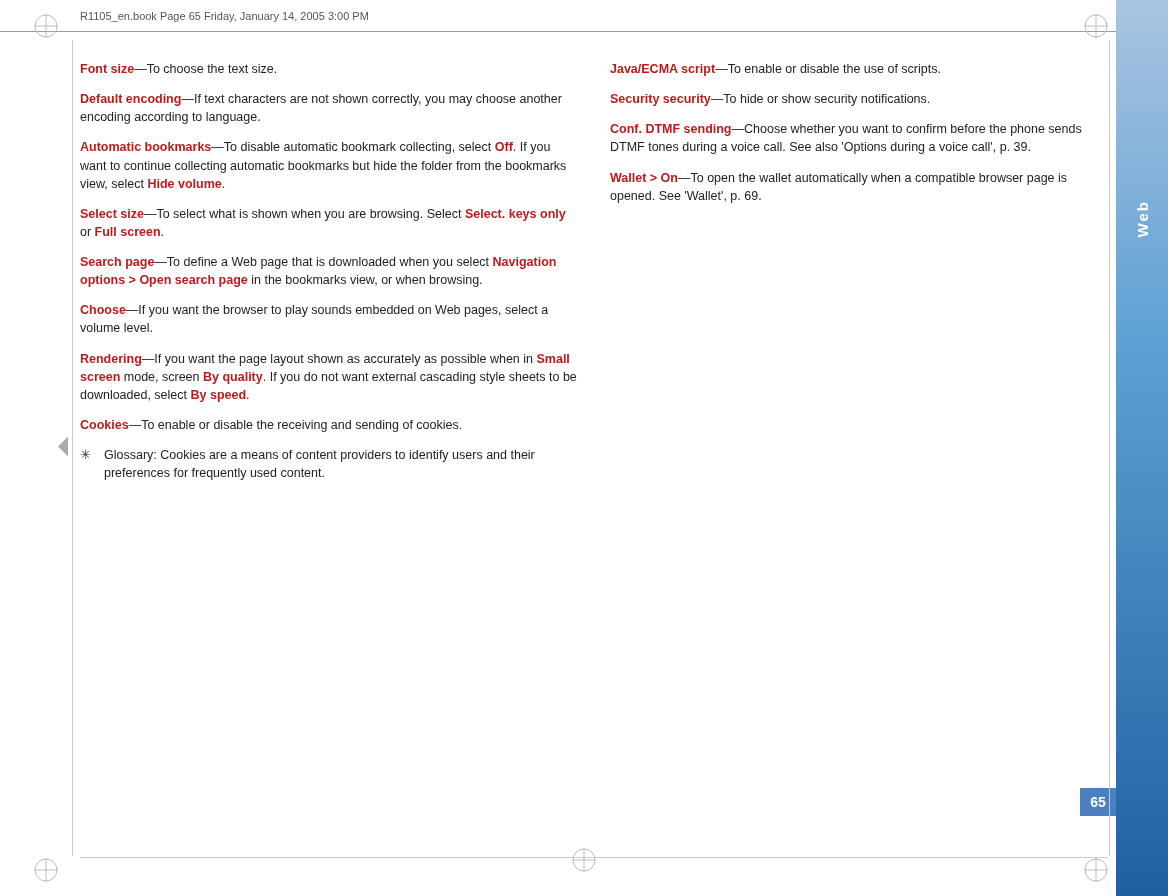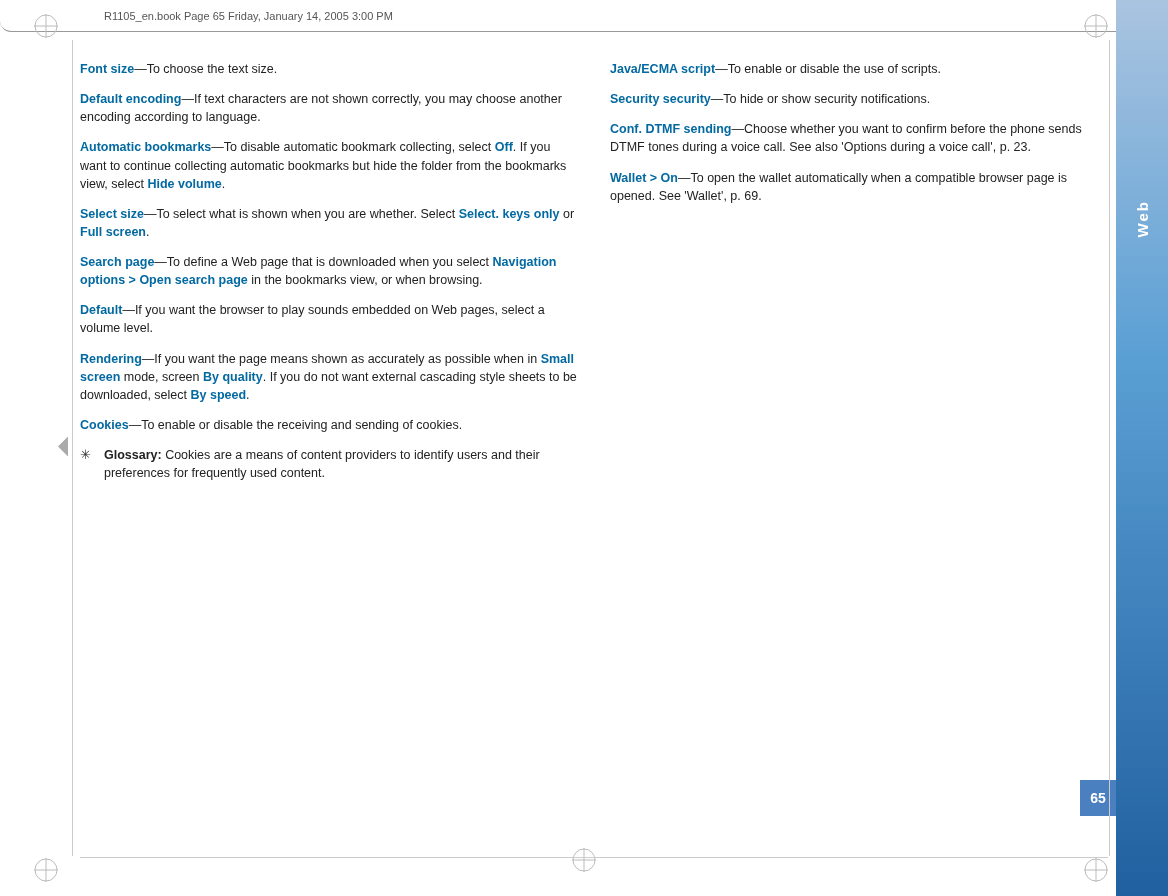--- a/index.html
+++ b/index.html
@@ -18,24 +18,23 @@
     
     .top-bar {
       position: absolute;
       top: 0;
       left: 0;
       right: 0;
       height: 32px;
       border-bottom: 1px solid #999;
       display: flex;
       align-items: center;
-      padding: 0 104px;
+      padding: 0 80px;
       font-size: 11px;
       color: #555;
-      border-radius: 11px;
     }
 
     
     .right-sidebar {
       position: absolute;
       top: 0;
       right: 0;
       width: 52px;
       height: 896px;
       background: linear-gradient(to bottom, #aac4e0 0%, #5a9fd4 40%, #2060a0 100%);
@@ -54,21 +53,21 @@
       transform: rotate(180deg);
       letter-spacing: 2px;
     }
 
     
     .page-number-box {
       position: absolute;
       bottom: 80px;
       right: 52px;
       width: 36px;
-      height: 36px;
+      height: 28px;
       background: #4a80c0;
       color: #fff;
       font-size: 14px;
       font-weight: bold;
       display: flex;
       align-items: center;
       justify-content: center;
     }
 
     
@@ -103,21 +102,21 @@
       padding-top: 20px;
     }
 
     .entry {
       margin-bottom: 12px;
       line-height: 1.45;
       font-size: 12.5px;
     }
 
     .bold-blue {
-      color: #0369a1;
+      color: #b91c1c;
       font-weight: bold;
     }
 
     .glossary-entry {
       margin-bottom: 12px;
       padding-left: 24px;
       position: relative;
       font-size: 12.5px;
       line-height: 1.45;
     }
@@ -234,58 +233,58 @@
 
     <div class="entry">
       <span class="bold-blue">Default encoding</span><span>—If text characters are not shown correctly, you may choose another encoding according to language.</span>
     </div>
 
     <div class="entry">
       <span class="bold-blue">Automatic bookmarks</span><span>—To disable automatic bookmark collecting, select </span><span class="bold-blue">Off</span><span>. If you want to continue collecting automatic bookmarks but hide the folder from the bookmarks view, select </span><span class="bold-blue">Hide volume</span><span>.</span>
     </div>
 
     <div class="entry">
-      <span class="bold-blue">Select size</span><span>—To select what is shown when you are whether. Select </span><span class="bold-blue">Select. keys only</span><span> or </span><span class="bold-blue">Full screen</span><span>.</span>
+      <span class="bold-blue">Select size</span><span>—To select what is shown when you are browsing. Select </span><span class="bold-blue">Select. keys only</span><span> or </span><span class="bold-blue">Full screen</span><span>.</span>
     </div>
 
     <div class="entry">
       <span class="bold-blue">Search page</span><span>—To define a Web page that is downloaded when you select </span><span class="bold-blue">Navigation options &gt; Open search page</span><span> in the bookmarks view, or when browsing.</span>
     </div>
 
     <div class="entry">
-      <span class="bold-blue">Default</span><span>—If you want the browser to play sounds embedded on Web pages, select a volume level.</span>
-    </div>
-
-    <div class="entry">
-      <span class="bold-blue">Rendering</span><span>—If you want the page means shown as accurately as possible when in </span><span class="bold-blue">Small screen</span><span> mode, screen </span><span class="bold-blue">By quality</span><span>. If you do not want external cascading style sheets to be downloaded, select </span><span class="bold-blue">By speed</span><span>.</span>
+      <span class="bold-blue">Choose</span><span>—If you want the browser to play sounds embedded on Web pages, select a volume level.</span>
+    </div>
+
+    <div class="entry">
+      <span class="bold-blue">Rendering</span><span>—If you want the page layout shown as accurately as possible when in </span><span class="bold-blue">Small screen</span><span> mode, screen </span><span class="bold-blue">By quality</span><span>. If you do not want external cascading style sheets to be downloaded, select </span><span class="bold-blue">By speed</span><span>.</span>
     </div>
 
     <div class="entry">
       <span class="bold-blue">Cookies</span><span>—To enable or disable the receiving and sending of cookies.</span>
     </div>
 
     <div class="glossary-entry">
       <span class="glossary-icon">✳</span>
-      <span style="font-weight:bold;">Glossary:</span><span> Cookies are a means of content providers to identify users and their preferences for frequently used content.</span>
+      <span style="font-weight:normal;">Glossary:</span><span> Cookies are a means of content providers to identify users and their preferences for frequently used content.</span>
     </div>
 
   </div>
 
   <div class="right-column">
 
     <div class="entry">
       <span class="bold-blue">Java/ECMA script</span><span>—To enable or disable the use of scripts.</span>
     </div>
 
     <div class="entry">
       <span class="bold-blue">Security security</span><span>—To hide or show security notifications.</span>
     </div>
 
     <div class="entry">
-      <span class="bold-blue">Conf. DTMF sending</span><span>—Choose whether you want to confirm before the phone sends DTMF tones during a voice call. See also 'Options during a voice call', p. 23.</span>
+      <span class="bold-blue">Conf. DTMF sending</span><span>—Choose whether you want to confirm before the phone sends DTMF tones during a voice call. See also 'Options during a voice call', p. 39.</span>
     </div>
 
     <div class="entry">
       <span class="bold-blue">Wallet &gt; On</span><span>—To open the wallet automatically when a compatible browser page is opened. See 'Wallet', p. 69.</span>
     </div>
 
   </div>
 
 </div>
 

